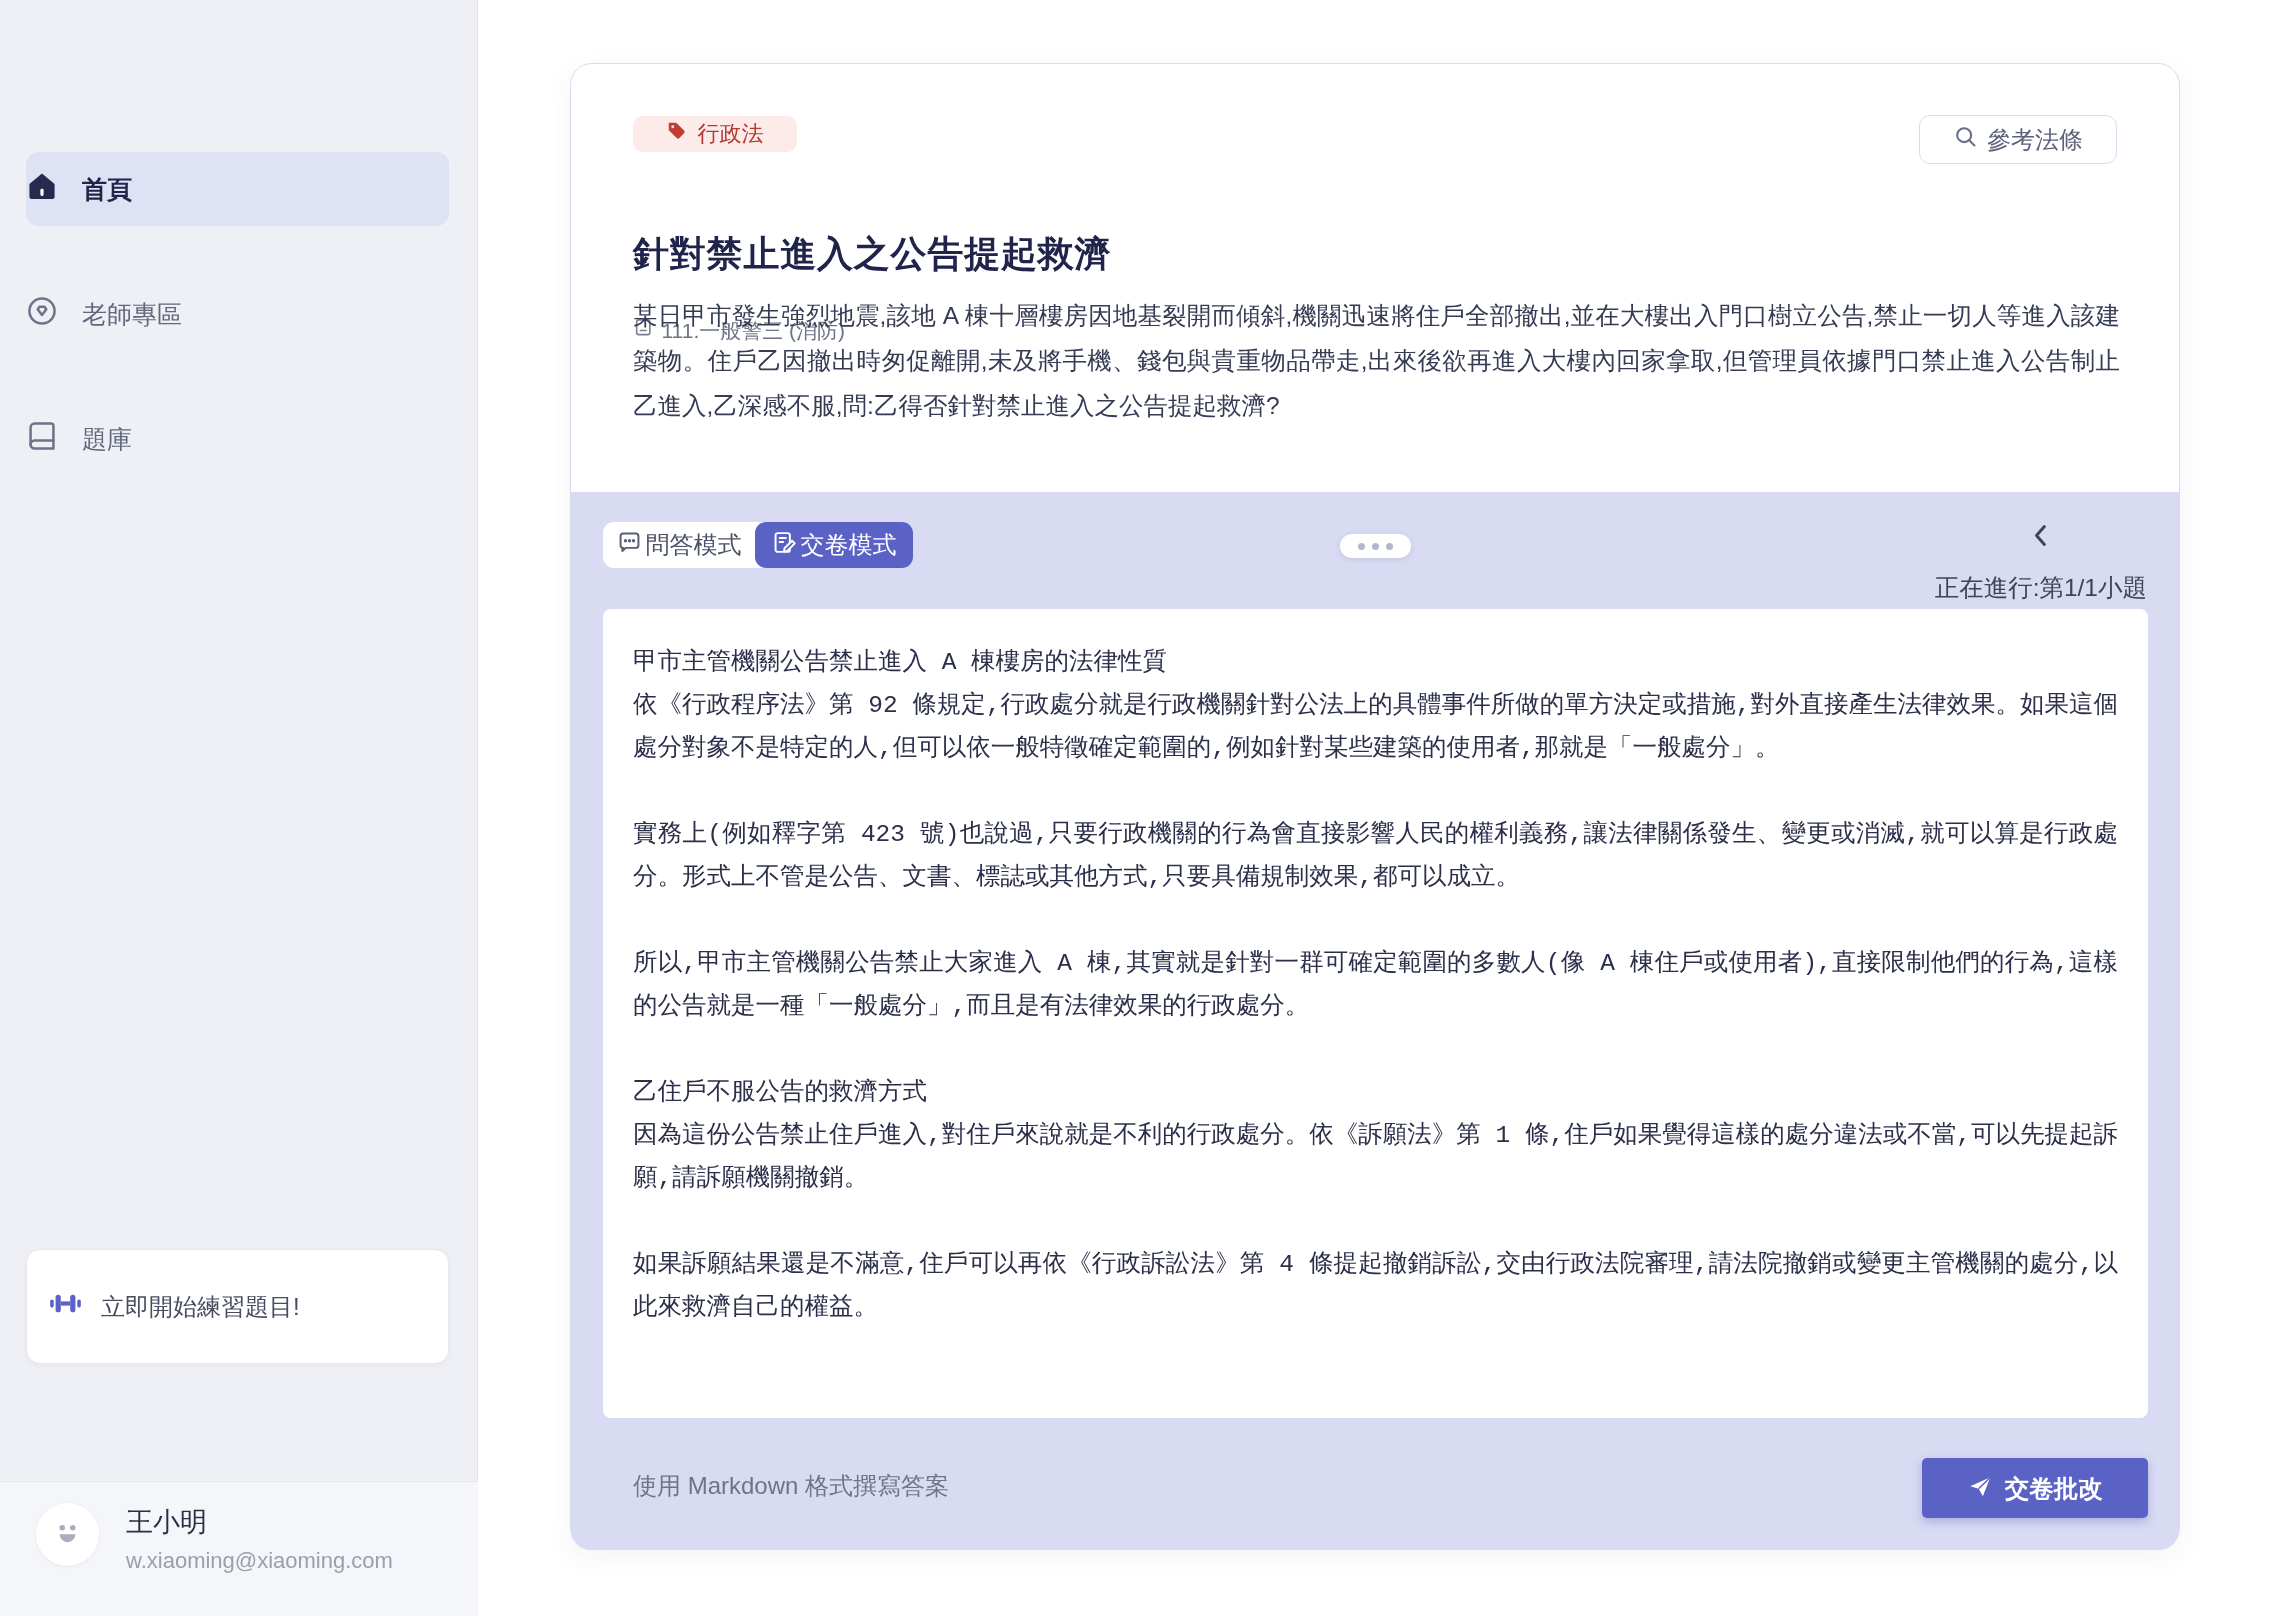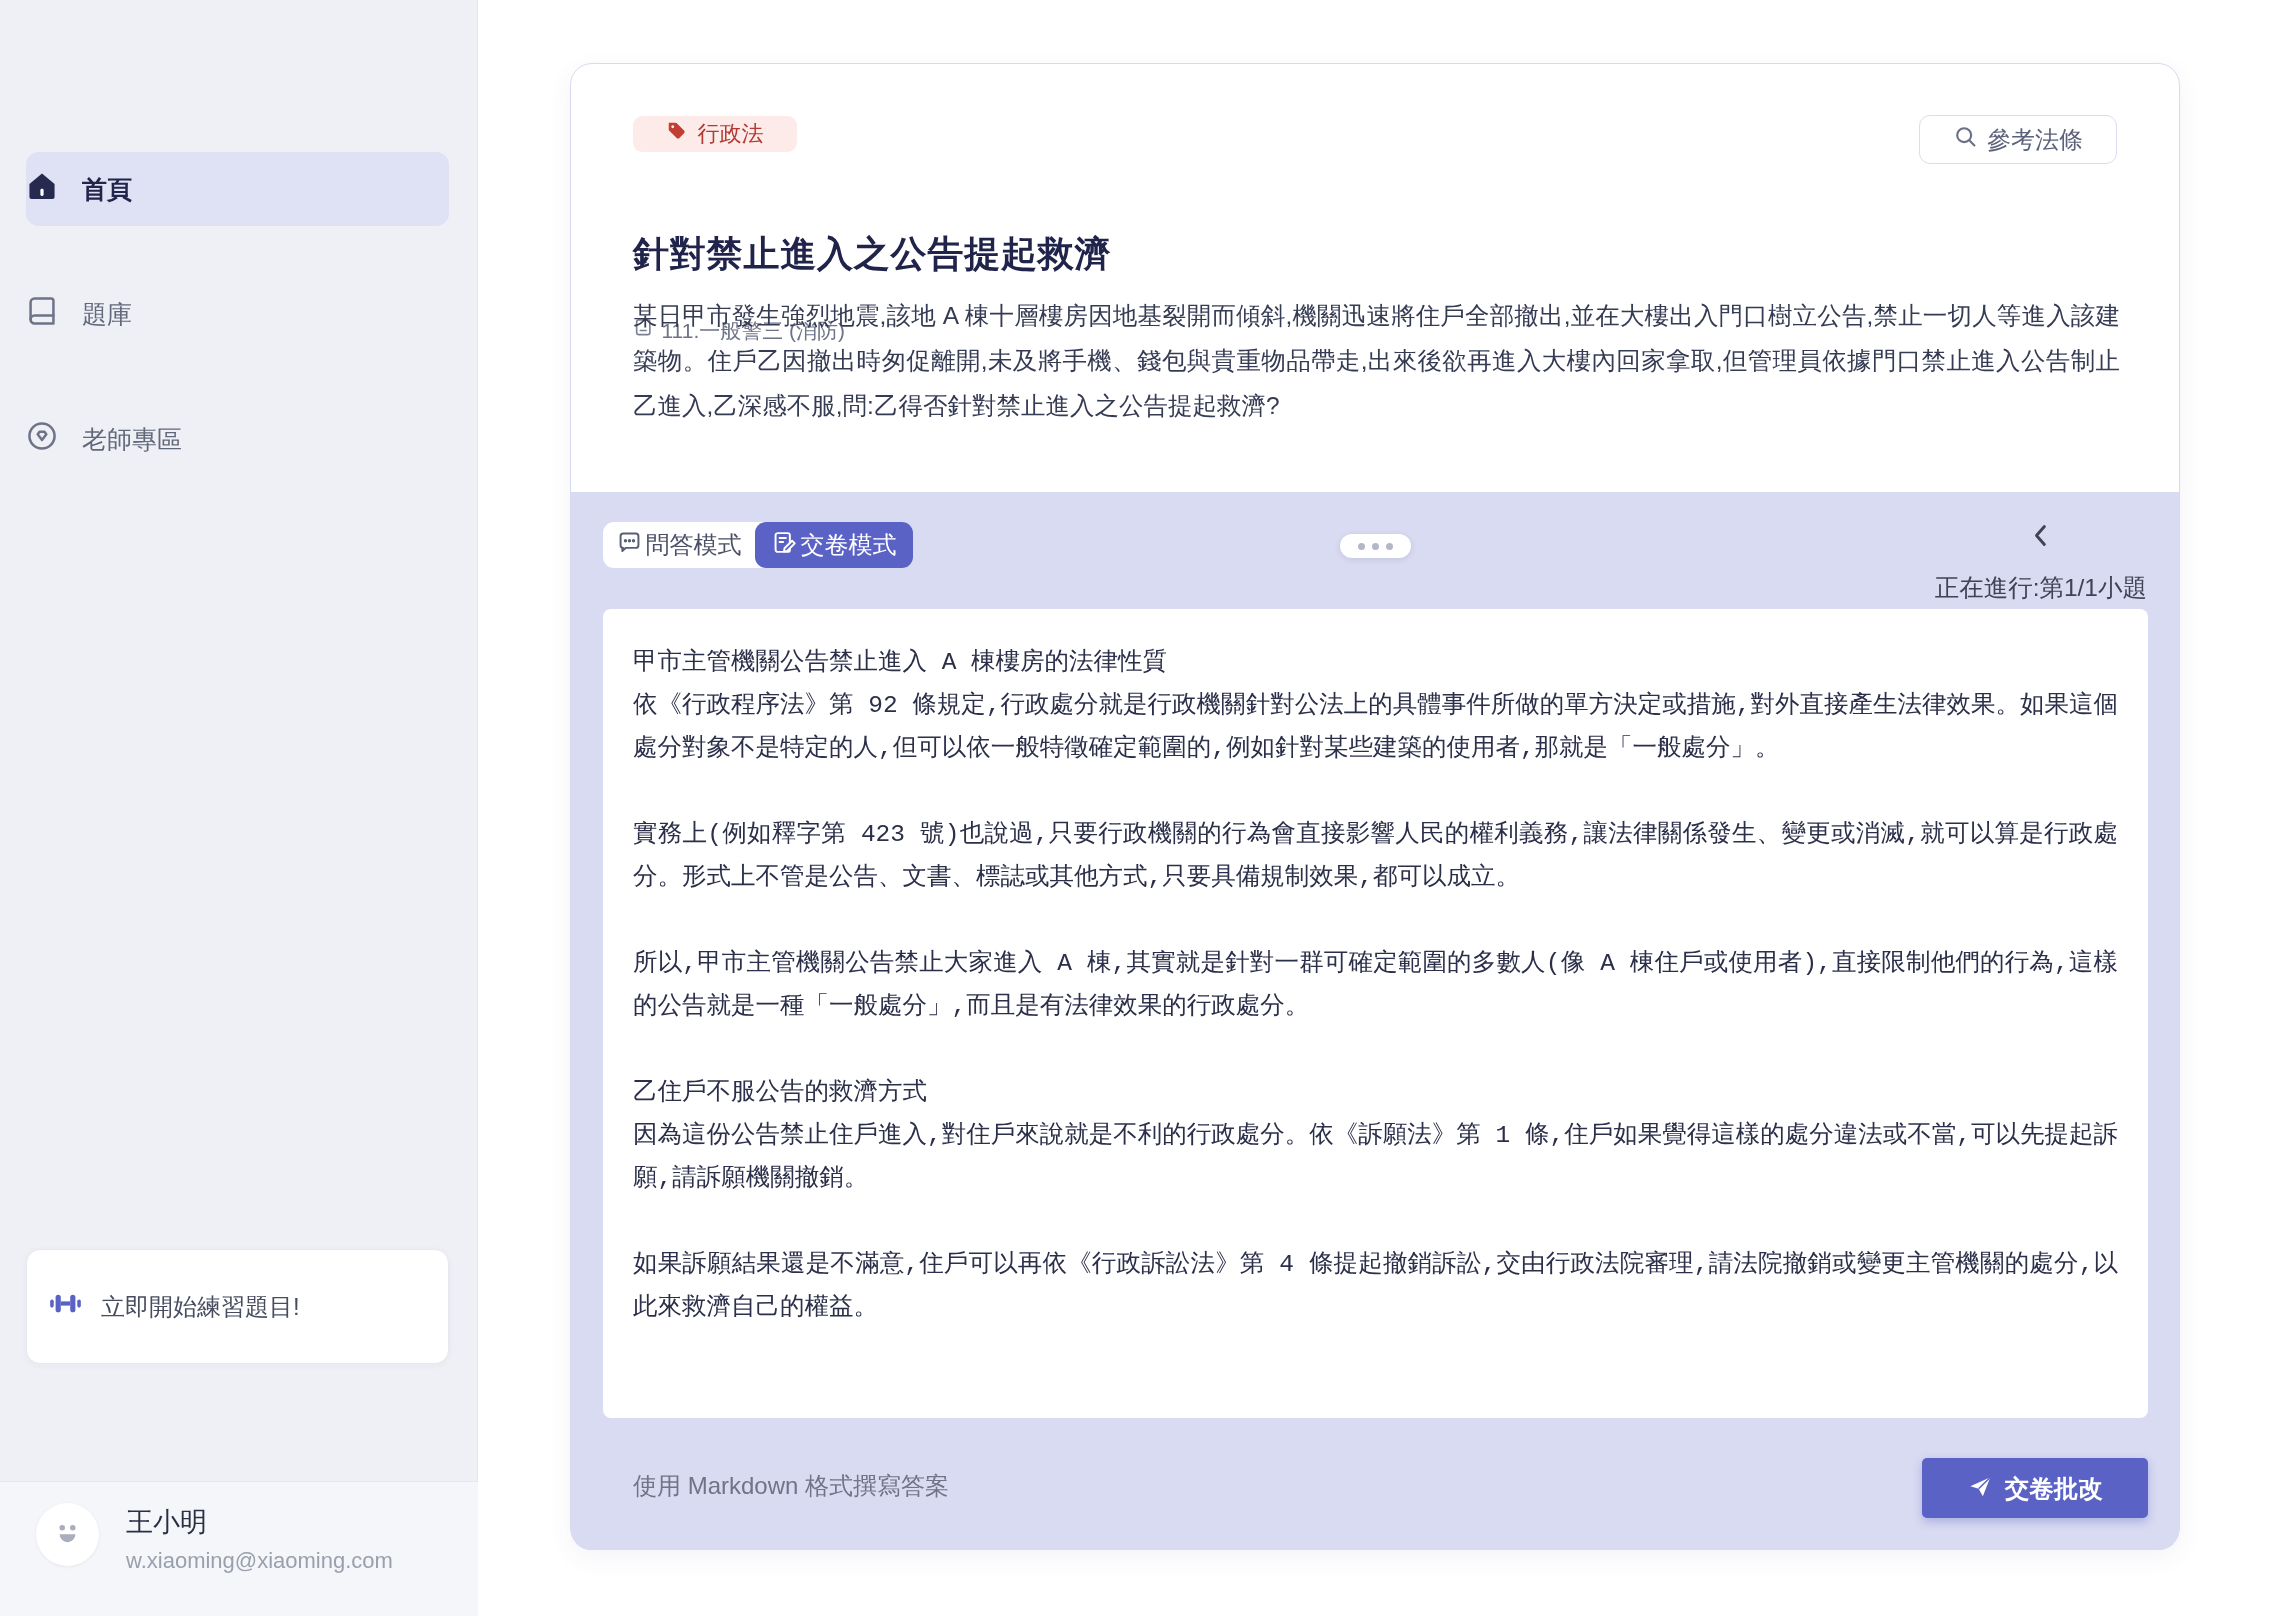--- a/index.html
+++ b/index.html
@@ -132,35 +132,35 @@
           <path d="M14 3 L25 12.2 V23.6 A1.8 1.8 0 0 1 23.2 25.4 H4.8 A1.8 1.8 0 0 1 3 23.6 V12.2 Z" fill="#262a4f"></path>
           <rect x="12.6" y="16.5" width="2.8" height="6.2" rx="1.2" fill="#ffffff"></rect>
         </svg>
       </span>
       <span>首頁</span>
     </div>
 
     <div class="nav-item">
       <span>
         <svg width="32" height="32" viewBox="0 0 28 28" fill="none" stroke="#6e7388" stroke-width="2.2" stroke-linecap="round" stroke-linejoin="round">
+          <circle cx="14" cy="14" r="11"></circle>
+          <path d="M10.2 12.4 L12 10.2 H16 L17.8 12.4 L14 17.4 Z"></path>
+        </svg>
+      </span>
+      <span>老師專區</span>
+    </div>
+
+    <div class="nav-item">
+      <span>
+        <svg width="32" height="32" viewBox="0 0 28 28" fill="none" stroke="#6e7388" stroke-width="2.2" stroke-linecap="round" stroke-linejoin="round">
           <path d="M24 25 H7.5 A3.5 3.5 0 0 1 4 21.5 V6.5 A3.5 3.5 0 0 1 7.5 3 H22 a2 2 0 0 1 2 2 Z"></path>
           <path d="M4 21.5 A3.5 3.5 0 0 1 7.5 18 H24"></path>
         </svg>
       </span>
       <span>題庫</span>
-    </div>
-
-    <div class="nav-item">
-      <span>
-        <svg width="32" height="32" viewBox="0 0 28 28" fill="none" stroke="#6e7388" stroke-width="2.2" stroke-linecap="round" stroke-linejoin="round">
-          <circle cx="14" cy="14" r="11"></circle>
-          <path d="M10.2 12.4 L12 10.2 H16 L17.8 12.4 L14 17.4 Z"></path>
-        </svg>
-      </span>
-      <span>老師專區</span>
     </div>
   </div>
 
   <div class="practice-card">
     <span>
       <svg width="33" height="33" viewBox="0 0 28 28" fill="#5a62c6">
         <rect x="1" y="10.5" width="3" height="7" rx="1.5"></rect>
         <rect x="5.6" y="6.5" width="4.4" height="15" rx="2.2"></rect>
         <rect x="10" y="12.2" width="8" height="3.6"></rect>
         <rect x="18" y="6.5" width="4.4" height="15" rx="2.2"></rect>

